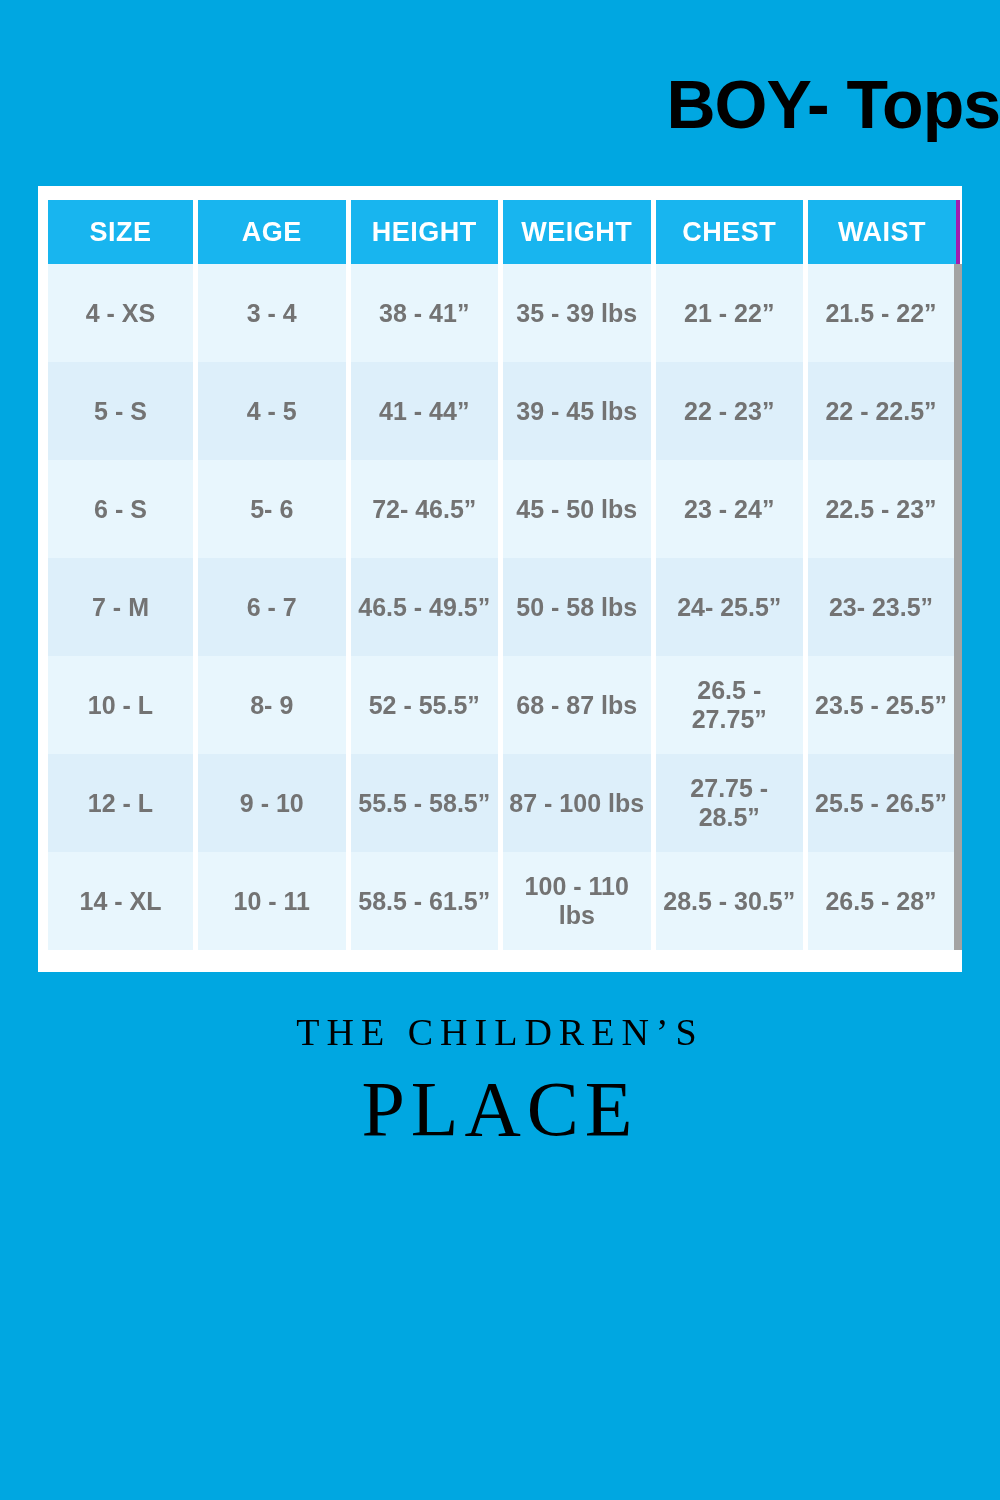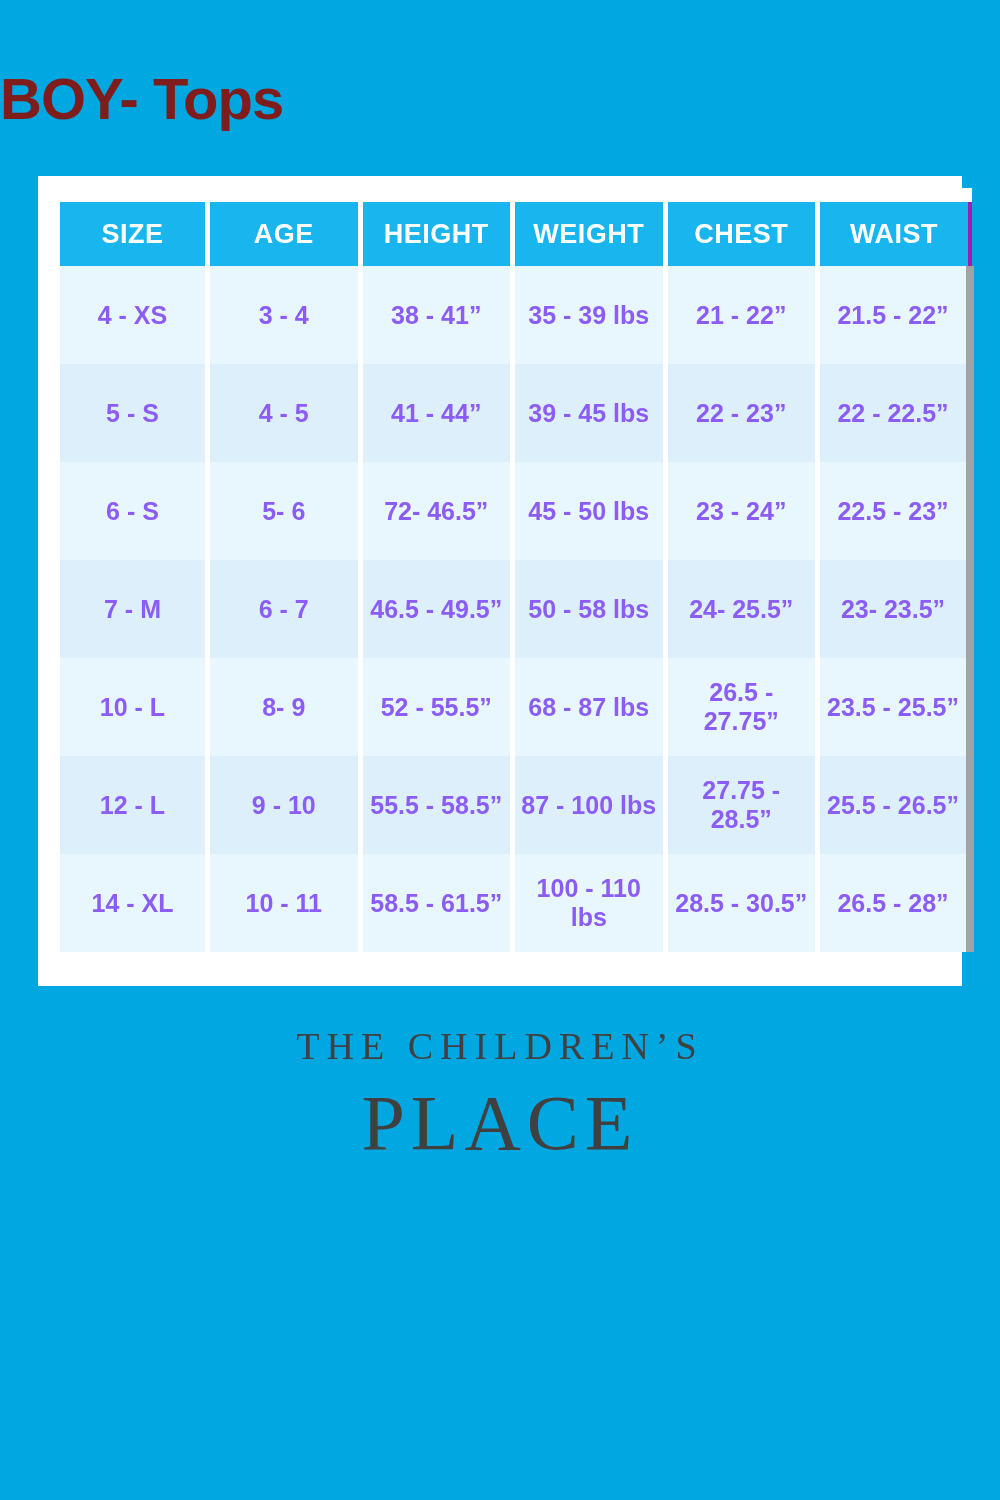--- a/index.html
+++ b/index.html
@@ -14,32 +14,32 @@
     overflow: hidden;
   }
   .page {
     position: relative;
     width: 1000px;
     height: 1500px;
     background: #00a7e1;
     box-sizing: border-box;
   }
   .title {
-    text-align: left;
-    color: #7f1d1d;
-    font-size: 58px;
+    text-align: right;
+    color: #000000;
+    font-size: 68px;
     font-weight: bold;
     letter-spacing: -1px;
     padding-top: 70px;
     line-height: 1;
   }
   .table-wrap {
     margin: 48px 38px 0 38px;
     background: #ffffff;
-    padding: 12px;
+    padding: 0;
   }
   table.size-table {
     border-collapse: collapse;
     width: 924px;
     table-layout: fixed;
   }
   table.size-table thead th {
     background: #18b5ef;
     color: #ffffff;
     font-size: 27px;
@@ -53,21 +53,21 @@
     border-top: 14px solid #ffffff;
     border-bottom: 0;
   }
   table.size-table thead th:first-child {
     border-left: 10px solid #ffffff;
   }
   table.size-table thead th:last-child {
     border-right: 4px solid #a21caf;
   }
   table.size-table tbody td {
-    color: #8b5cf6;
+    color: #737373;
     font-size: 25px;
     font-weight: bold;
     text-align: center;
     height: 96px;
     vertical-align: middle;
     background: #e8f6fd;
     border-left: 5px solid #ffffff;
     border-right: 5px solid #ffffff;
     border-top: 0;
     border-bottom: 0;
@@ -81,21 +81,21 @@
   table.size-table tbody tr:nth-child(even) td {
     background: #ddeffa;
   }
   .table-bottom-pad {
     height: 22px;
     background: #ffffff;
   }
   .footer {
     text-align: center;
     margin-top: 40px;
-    color: #404040;
+    color: #000000;
   }
   .brand-line1 {
     font-family: "Liberation Serif", serif;
     font-size: 38px;
     letter-spacing: 7px;
     font-weight: normal;
     line-height: 1.1;
   }
   .brand-line2 {
     font-family: "Liberation Serif", serif;

